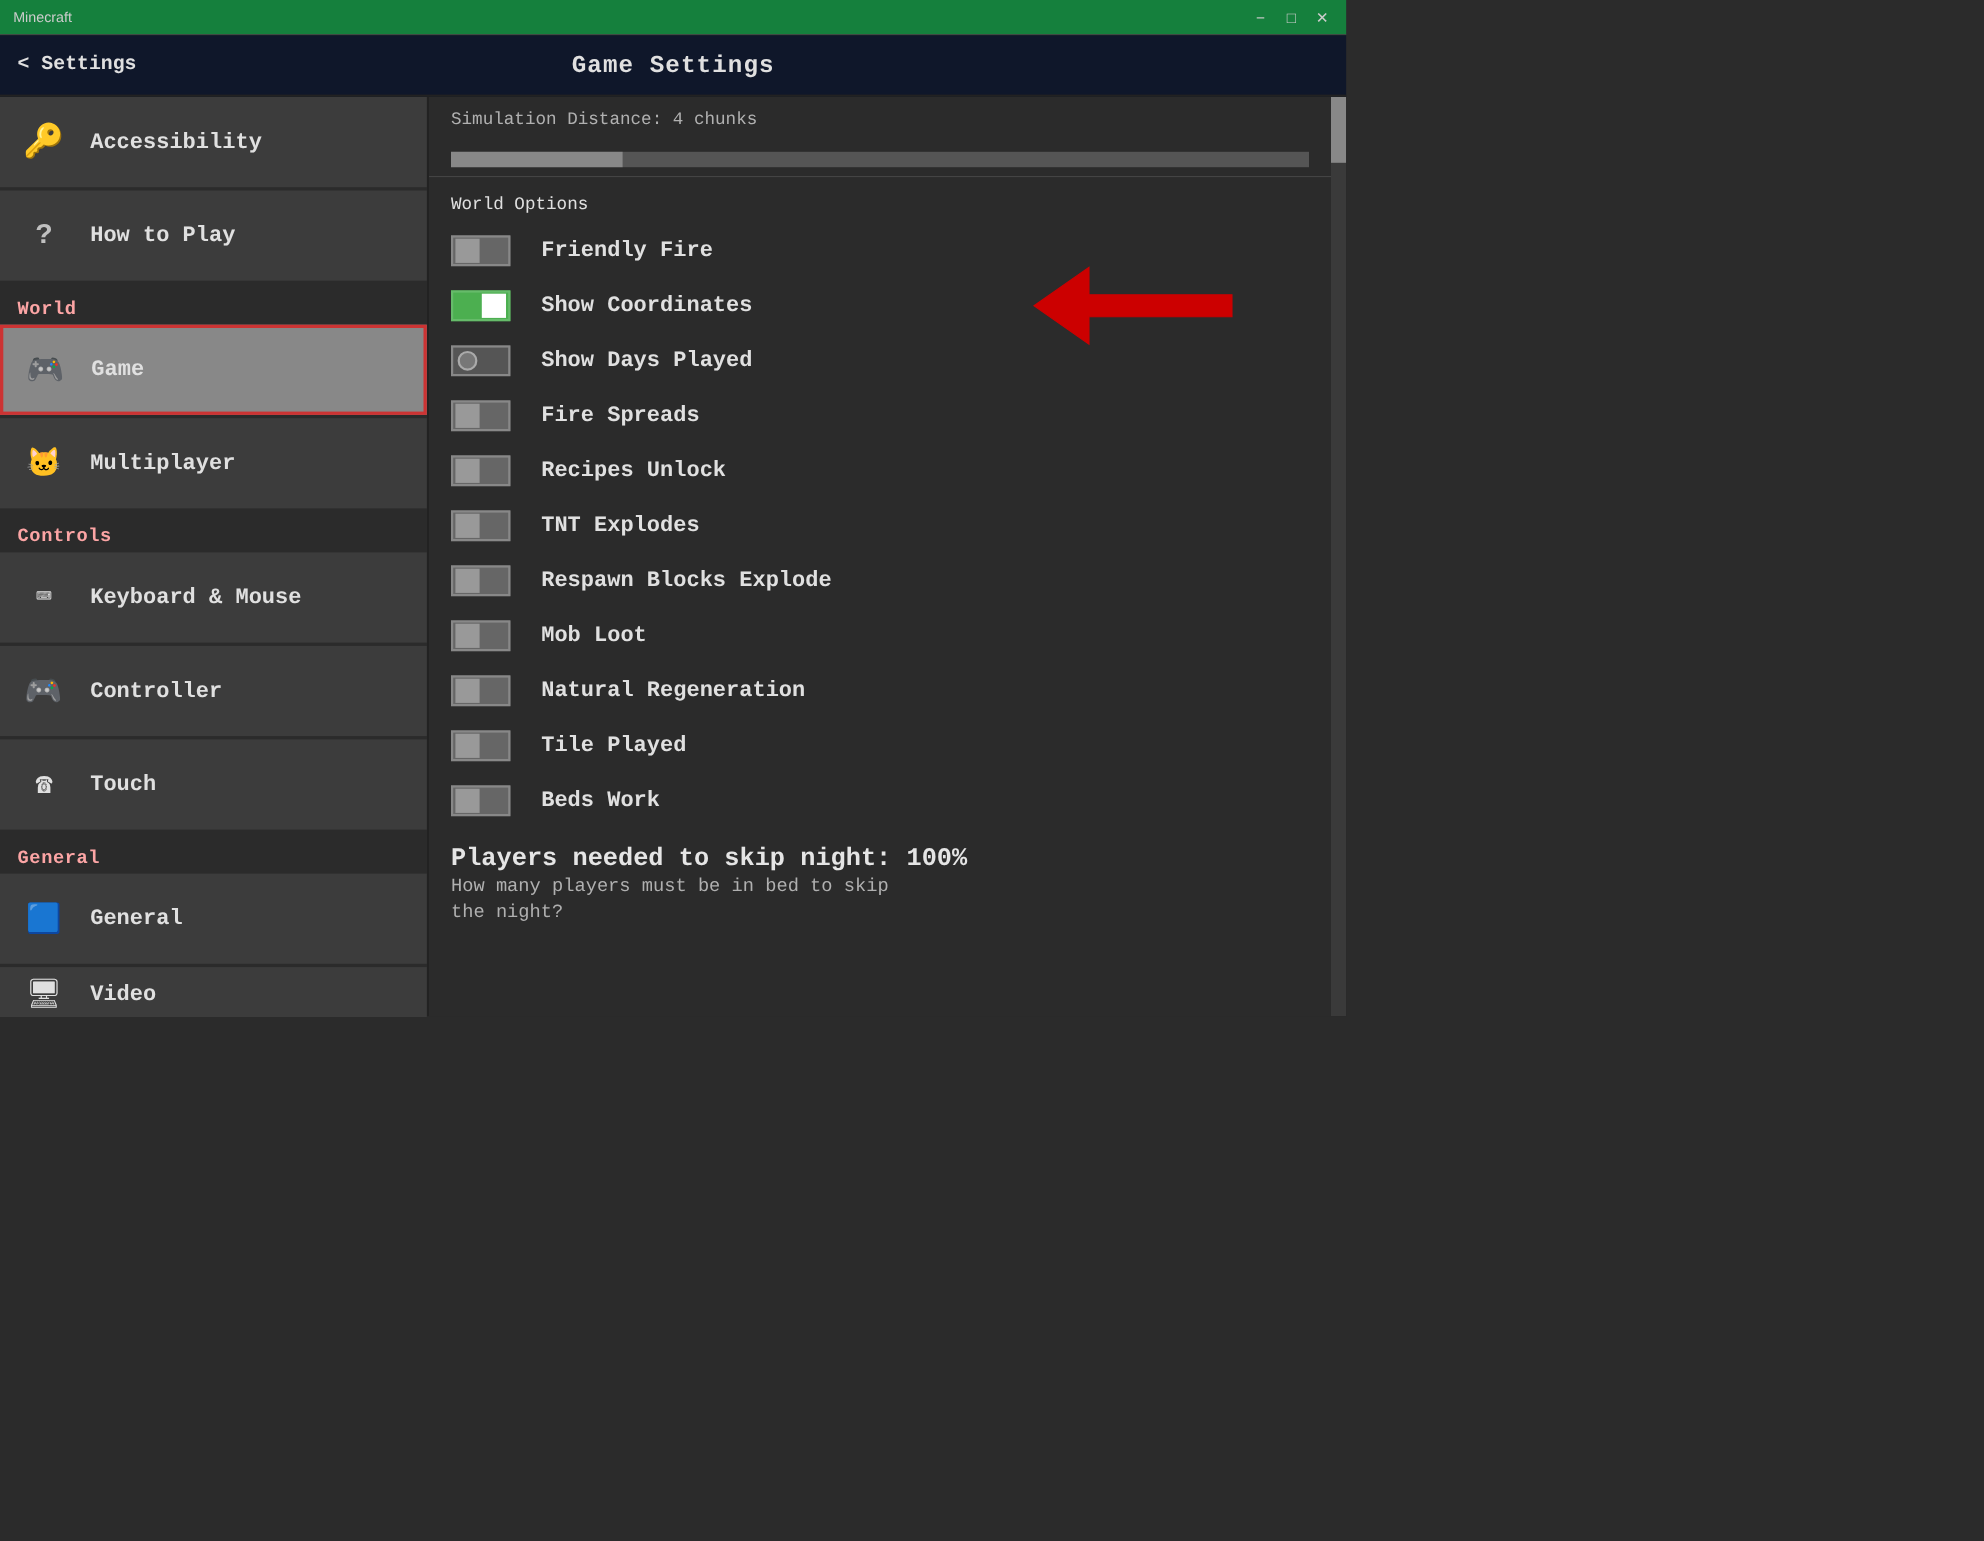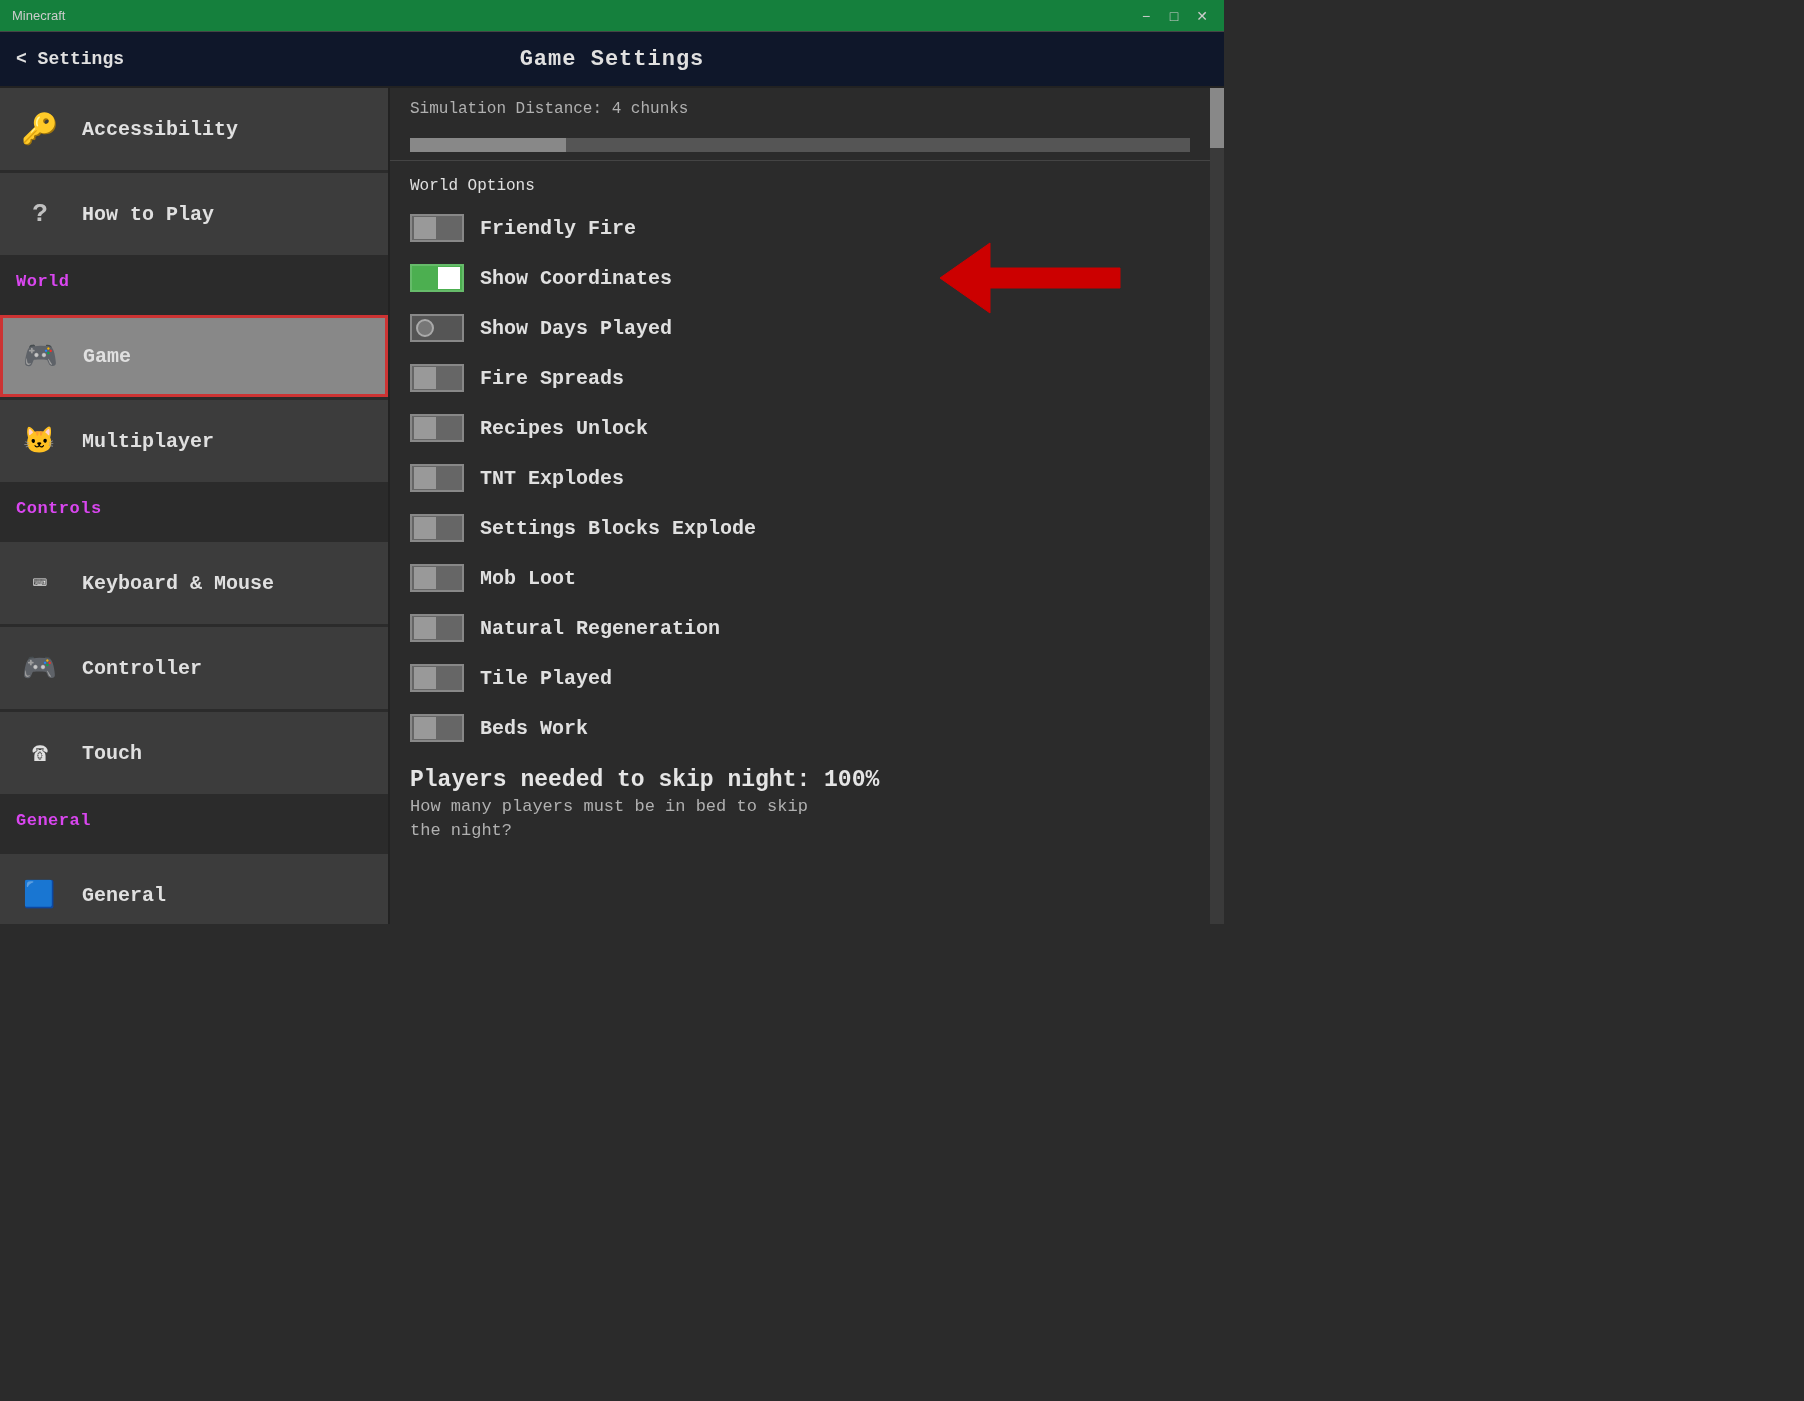--- a/index.html
+++ b/index.html
@@ -90,23 +90,23 @@
       width: 390px;
       min-width: 390px;
       background: #2b2b2b;
       border-right: 2px solid #222;
       overflow-y: auto;
       padding: 0;
     }
 
     .sidebar-section-label {
       font-size: 17px;
-      color: #d946ef;
-      font-weight: bold;
-      padding: 14px 16px 24px 16px;
+      color: #fca5a5;
+      font-weight: bold;
+      padding: 14px 16px 4px 16px;
       font-family: 'Courier New', monospace;
       letter-spacing: 0.5px;
     }
 
     .sidebar-item {
       display: flex;
       align-items: center;
       padding: 0 12px;
       height: 82px;
       background: #3c3c3c;
@@ -178,20 +178,21 @@
       font-weight: normal;
       padding: 16px 20px 8px 20px;
     }
 
     
     .toggle-row {
       display: flex;
       align-items: center;
       padding: 6px 20px;
       min-height: 50px;
+      gap: 12px;
     }
 
     .toggle-switch {
       width: 54px;
       height: 28px;
       background: #666;
       border: 2px solid #888;
       margin-right: 16px;
       display: flex;
       align-items: center;
@@ -444,21 +445,21 @@
           <div class="toggle-switch off">
             <div class="toggle-knob"></div>
           </div>
           <span class="toggle-label">TNT Explodes</span>
         </div>
 
         <div class="toggle-row">
           <div class="toggle-switch off">
             <div class="toggle-knob"></div>
           </div>
-          <span class="toggle-label">Settings Blocks Explode</span>
+          <span class="toggle-label">Respawn Blocks Explode</span>
         </div>
 
         <div class="toggle-row">
           <div class="toggle-switch off">
             <div class="toggle-knob"></div>
           </div>
           <span class="toggle-label">Mob Loot</span>
         </div>
 
         <div class="toggle-row">

